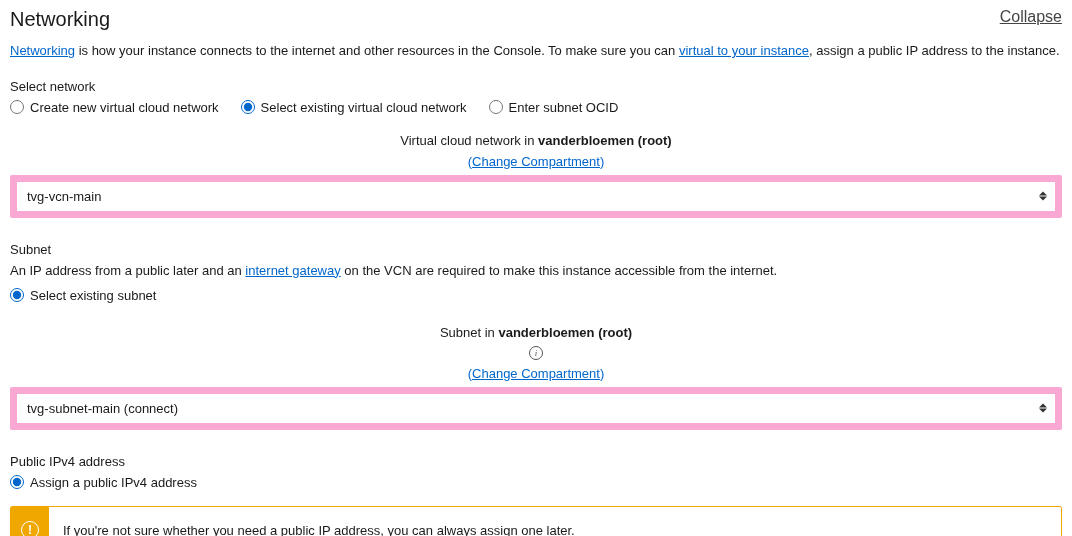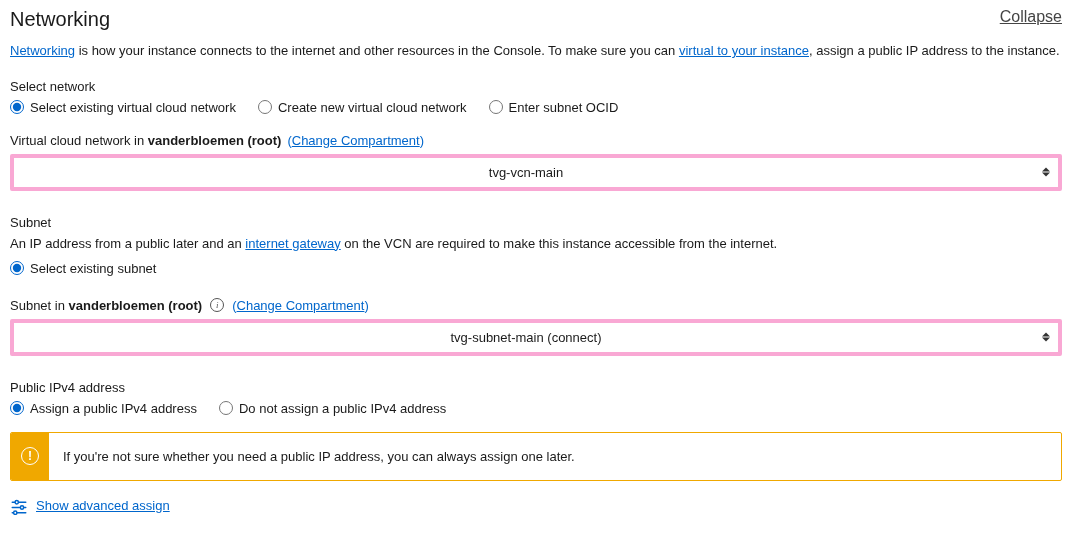--- a/index.html
+++ b/index.html
@@ -54,29 +54,28 @@
       cursor: pointer;
     }
     .radio-item span { font-size: 13px; }
     .select-wrap {
       position: relative;
       margin-top: 6px;
       margin-bottom: 24px;
     }
     .select-box {
       width: 100%;
-      border: 4px solid #f9a8d4;
+      border: 7px solid #f9a8d4;
       border-radius: 2px;
       background: #fff;
       padding: 7px 30px 7px 10px;
       font-size: 13px;
       color: #1a1a1a;
       cursor: pointer;
       position: relative;
-      text-align: center;
     }
     .select-caret {
       position: absolute;
       right: 8px;
       top: 50%;
       transform: translateY(-50%);
       display: flex;
       flex-direction: column;
       gap: 1px;
       color: #333;
@@ -104,20 +103,21 @@
       color: #555;
       vertical-align: middle;
       margin: 0 2px;
     }
     .label-with-link {
       display: flex;
       align-items: center;
       gap: 6px;
       flex-wrap: wrap;
       margin-bottom: 0;
+      flex-direction: column;
     }
     .paren-link { color: #0066cc; }
     .notice {
       display: flex;
       align-items: stretch;
       border: 1px solid #f0a800;
       border-radius: 2px;
       margin: 16px 0 16px 0;
       overflow: hidden;
     }
@@ -167,26 +167,26 @@
   <span class="collapse-link">Collapse</span>
 </div>
 
 <p class="intro">
   <a>Networking</a><span> is how your instance connects to the internet and other resources in the Console. To make sure you can </span><a>virtual to your instance</a><span>, assign a public IP address to the instance.</span>
 </p>
 
 <div class="field-label">Select network</div>
 <div class="radio-row">
   <label class="radio-item">
+    <input type="radio" name="pn" style="">
+    <span>Create new virtual cloud network</span>
+  </label>
+  <label class="radio-item">
     <input type="radio" name="pn" checked="" style="">
     <span>Select existing virtual cloud network</span>
-  </label>
-  <label class="radio-item">
-    <input type="radio" name="pn" style="">
-    <span>Create new virtual cloud network</span>
   </label>
   <label class="radio-item">
     <input type="radio" name="pn" style="">
     <span>Enter subnet OCID</span>
   </label>
 </div>
 
 <div class="label-with-link field-label">
   <span>
     <span>Virtual cloud network in </span><span class="bold">vanderbloemen (root)</span>
@@ -229,24 +229,20 @@
         <span class="caret-down"></span>
     </span>
   </div>
 </div>
 
 <div class="subtitle">Public IPv4 address</div>
 <div class="radio-row" style="margin-bottom:6px;">
   <label class="radio-item">
     <input type="radio" name="ip" checked="" style="">
     <span>Assign a public IPv4 address</span>
-  </label>
-  <label class="radio-item">
-    <input type="radio" name="ip" style="">
-    <span>Do not assign a public IPv4 address</span>
   </label>
 </div>
 
 <div class="notice">
   <div class="notice-stripe">
     <span class="notice-icon">!</span>
   </div>
   <div class="notice-body">If you're not sure whether you need a public IP address, you can always assign one later.</div>
 </div>
 

